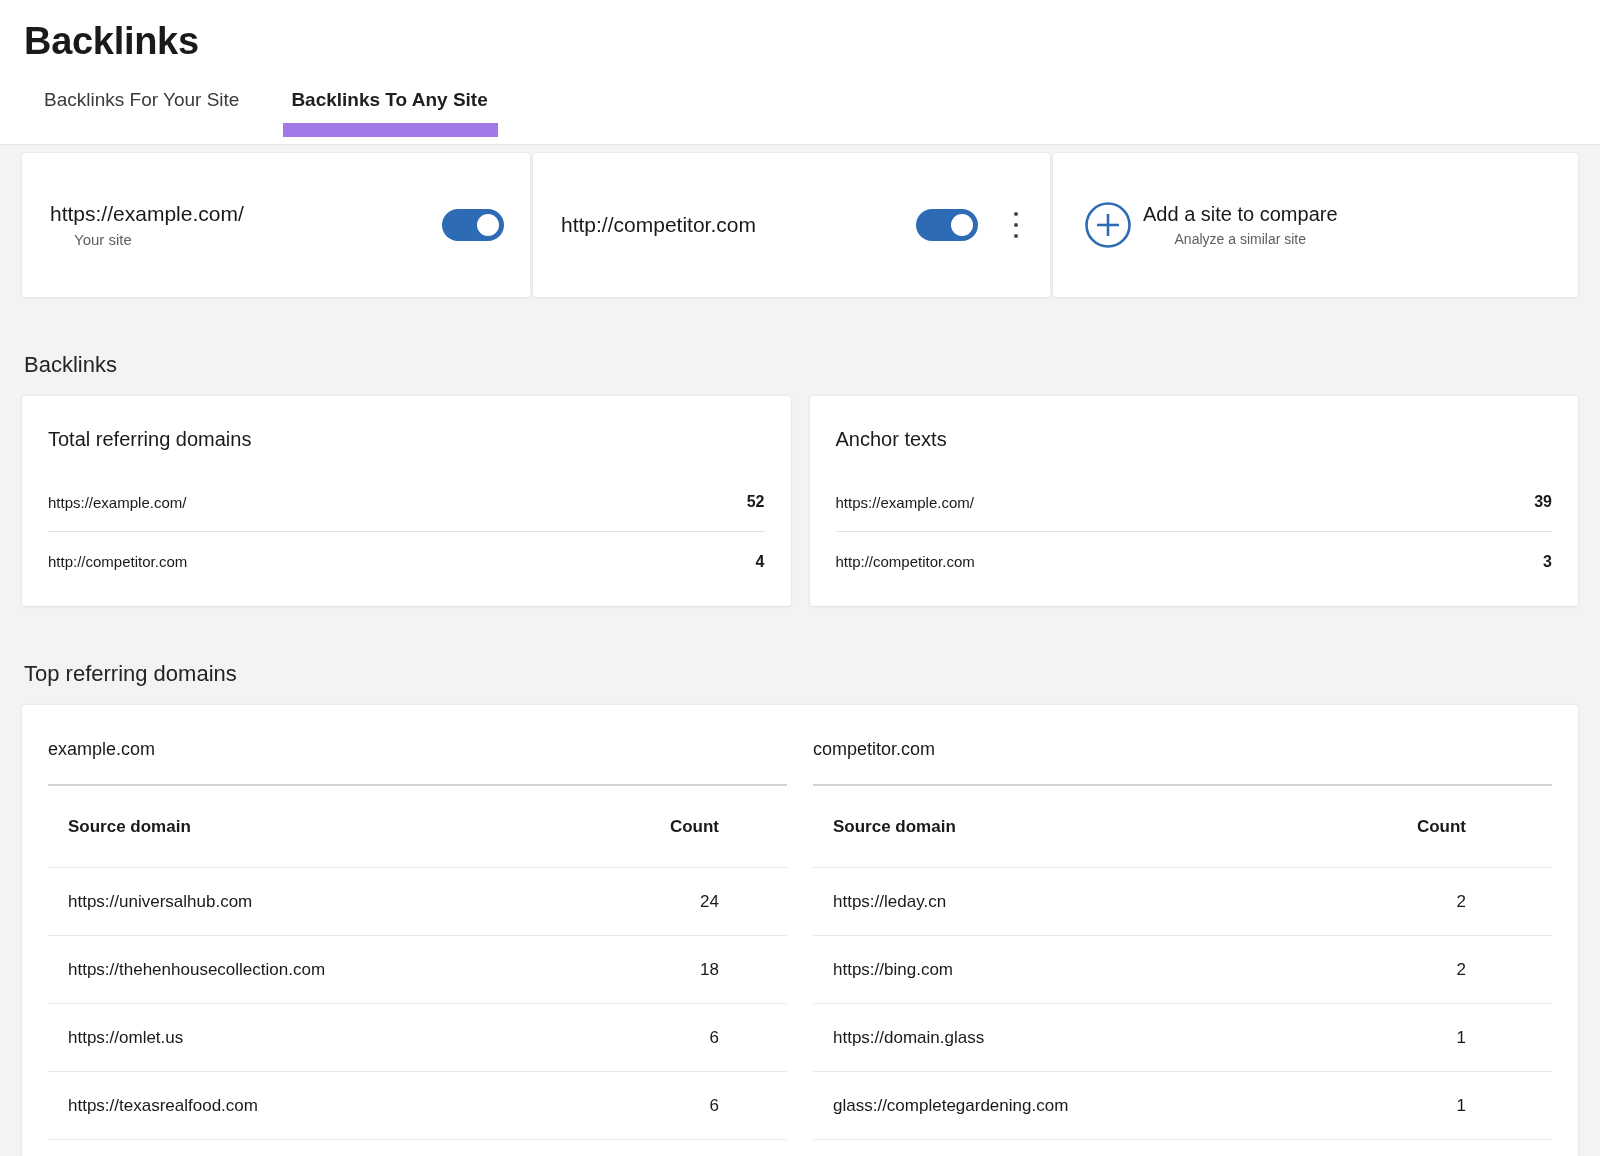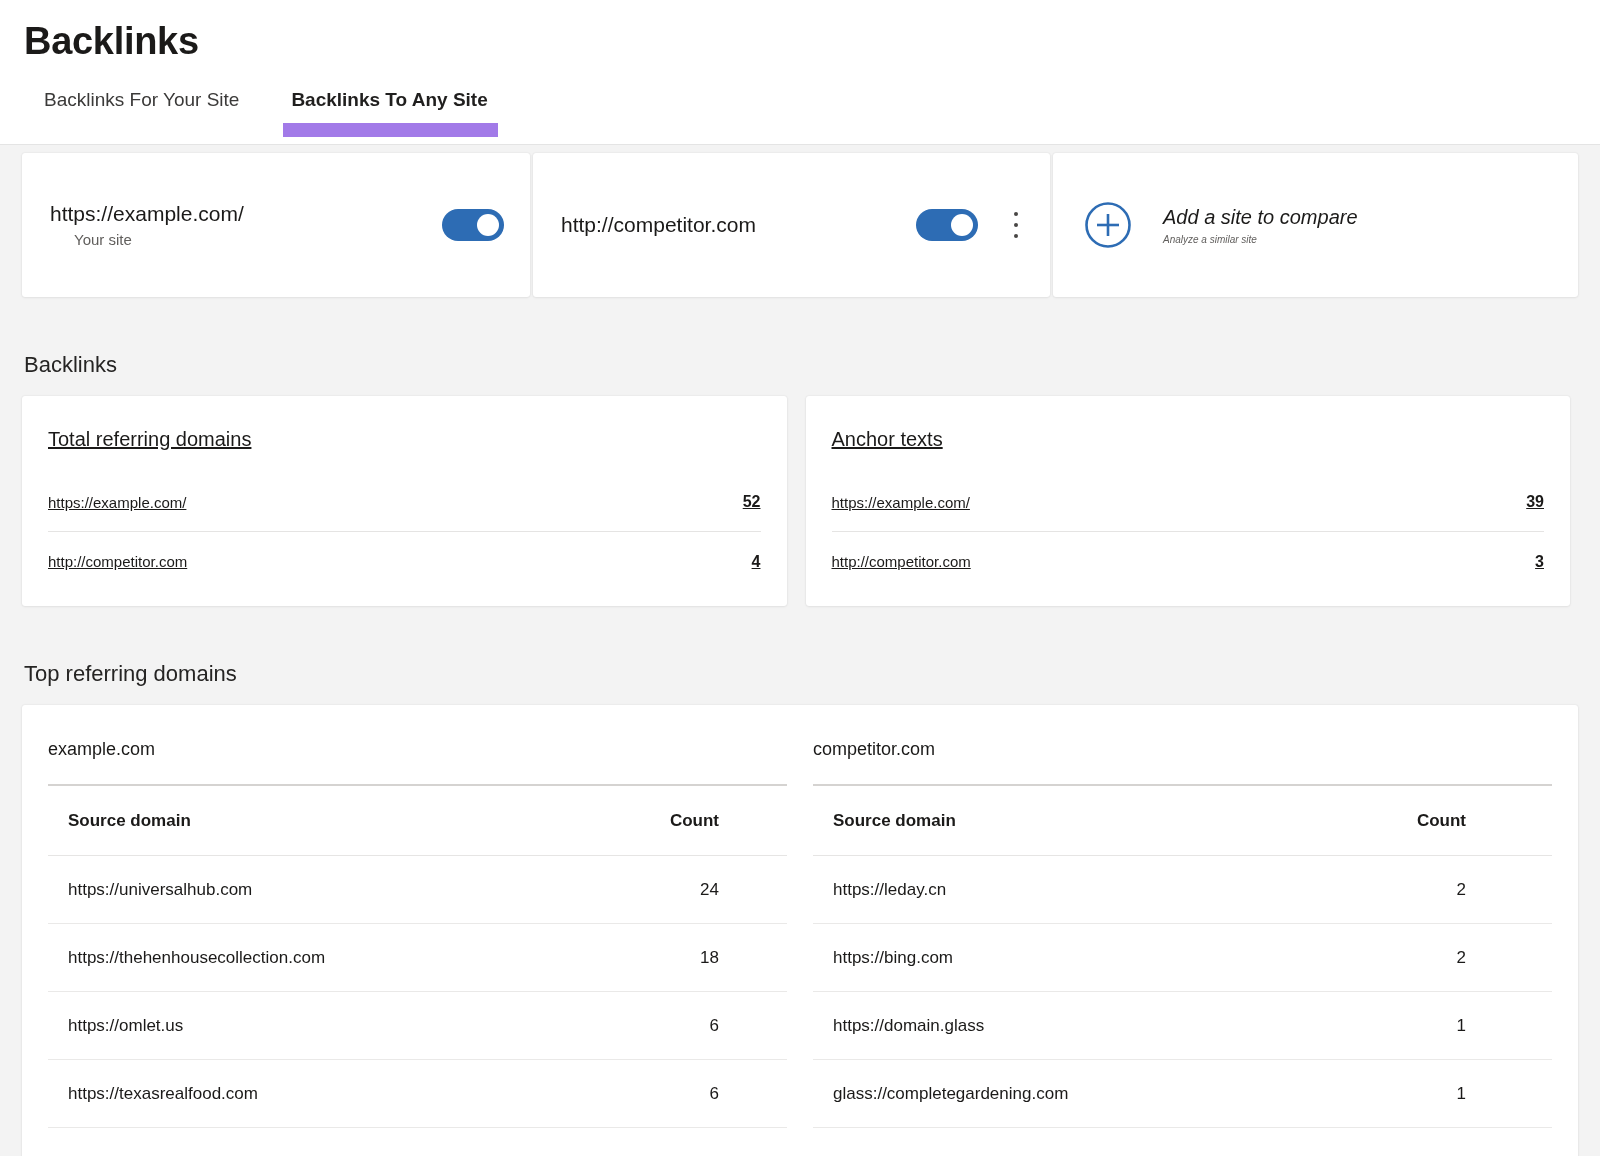--- a/index.html
+++ b/index.html
@@ -78,39 +78,38 @@
     background:#fff;
   }
   .card2-right { display:flex; align-items:center; gap:30px; }
   .kebab {
     display:flex; flex-direction:column; gap:7px;
     padding:4px 6px; cursor:pointer;
   }
   .kebab span { width:4px; height:4px; border-radius:50%; background:#484644; }
   .add-card { padding-left:32px; cursor:pointer; }
   .add-icon { flex:0 0 auto; width:46px; height:46px; }
-  .add-text { margin-left:32px;font-style:italic; }
+  .add-text { margin-left:12px; }
   .add-title { font-size:20px; color:#1b1a19; }
-  .add-sub { font-size:10px; color:#605e5c; margin-top:5px; }
+  .add-sub { font-size:14px; color:#605e5c; margin-top:5px;text-align:center; }
 
   
   .section-heading {
     margin:55px 0 0 24px;
     font-size:22px;
     font-weight:400;
     color:#252423;
   }
 
   
   .overview-grid {
-    margin:18px 30px 0 22px;
+    margin:18px 22px 0 22px;
     display:grid;
     grid-template-columns:1fr 1fr;
     gap:19px;
-    text-decoration:underline;
   }
   .panel {
     background:#fff;
     border-radius:3px;
     box-shadow:0 0 2px rgba(0,0,0,.10), 0 1px 3px rgba(0,0,0,.05);
     height:210px;
     padding:32px 26px 0 26px;
   }
   .panel-title { font-size:20px; color:#1b1a19; }
   .panel-rows { margin-top:22px; }
@@ -136,21 +135,21 @@
   }
   .tbl-site-name {
     padding:34px 0 24px 0;
     font-size:18px;
     font-weight:400;
     color:#1b1a19;
     border-bottom:2px solid #d5d3d1;
   }
   .thead {
     display:flex; justify-content:space-between; align-items:center;
-    height:70px;
+    height:82px;
     border-bottom:1px solid #e6e5e4;
     font-size:17px; font-weight:700; color:#1b1a19;
   }
   .trow {
     display:flex; justify-content:space-between; align-items:center;
     height:68px;
     border-bottom:1px solid #eaE9e8;
     font-size:17px; color:#1b1a19;
   }
   .cell-pad-l { padding-left:20px; }

